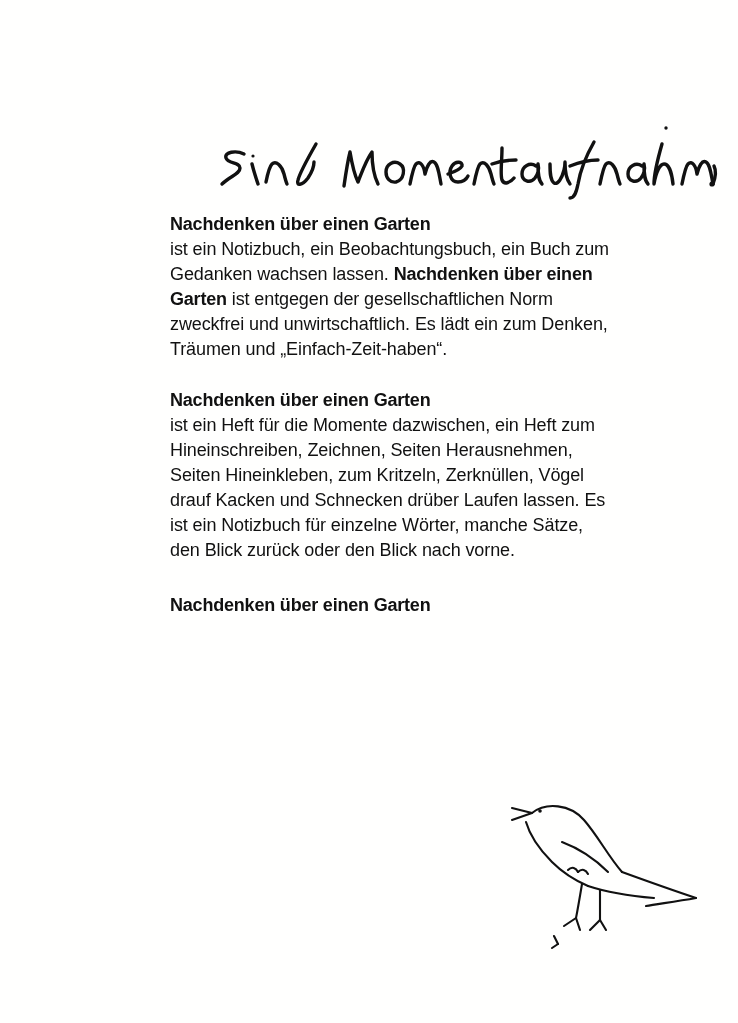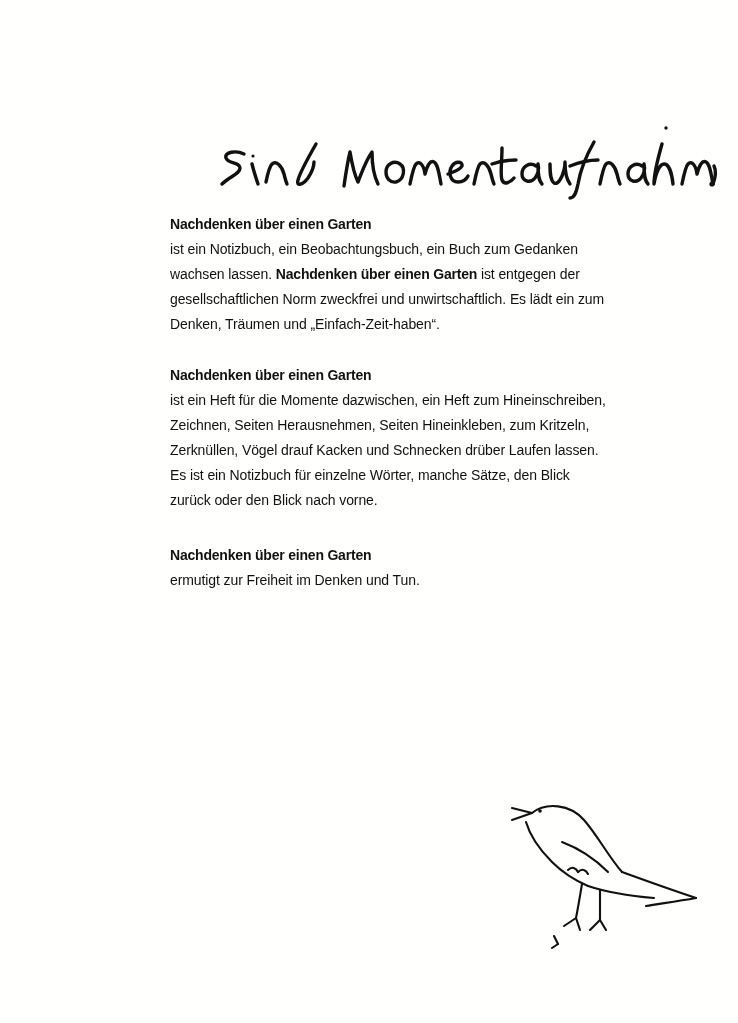--- a/index.html
+++ b/index.html
@@ -34,21 +34,21 @@
   
   .content {
     position: absolute;
     left: 170px;
     top: 212px;
     width: 440px;
   }
 
   .para {
     margin: 0 0 26px 0;
-    font-size: 14px;
+    font-size: 18px;
     line-height: 25px;
     font-family: "Liberation Sans", sans-serif;
     color: #111111;
     letter-spacing: -0.1px;
   }
   .para:last-child { margin-bottom: 0; }
 
   .title-run {
     font-weight: bold;
     letter-spacing: -0.2px;
@@ -129,21 +129,21 @@
 
     <p class="para">
       <span class="block-title">Nachdenken über einen Garten</span><span>ist ein Notizbuch, ein Beobachtungsbuch, ein Buch zum Gedanken wachsen lassen. </span><span class="title-run">Nachdenken über einen Garten</span><span> ist entgegen der gesellschaftlichen Norm zweckfrei und unwirtschaftlich. Es lädt ein zum Denken, Träumen und „Einfach-Zeit-haben“.</span>
     </p>
 
     <p class="para">
       <span class="block-title">Nachdenken über einen Garten</span><span>ist ein Heft für die Momente dazwischen, ein Heft zum Hineinschreiben, Zeichnen, Seiten Herausnehmen, Seiten Hineinkleben, zum Kritzeln, Zerknüllen, Vögel drauf Kacken und Schnecken drüber Laufen lassen. Es ist ein Notizbuch für einzelne Wörter, manche Sätze, den Blick zurück oder den Blick nach vorne.</span>
     </p>
 
     <p class="para" style="margin-top:30px;">
-      <span class="block-title">Nachdenken über einen Garten</span><span>ermutigt zur Freiheit im Denken und Tun.</span>
+      <span class="block-title">Nachdenken über einen Garten</span>
     </p>
 
   </div>
 
   <div class="bird">
     <svg viewBox="0 0 220 180" width="220" height="180" aria-hidden="true">
       <g fill="none" stroke="#111111" stroke-width="2.1" stroke-linecap="round" stroke-linejoin="round">
 
         <path d="M16 28 L36 33 L16 40"></path>
 

